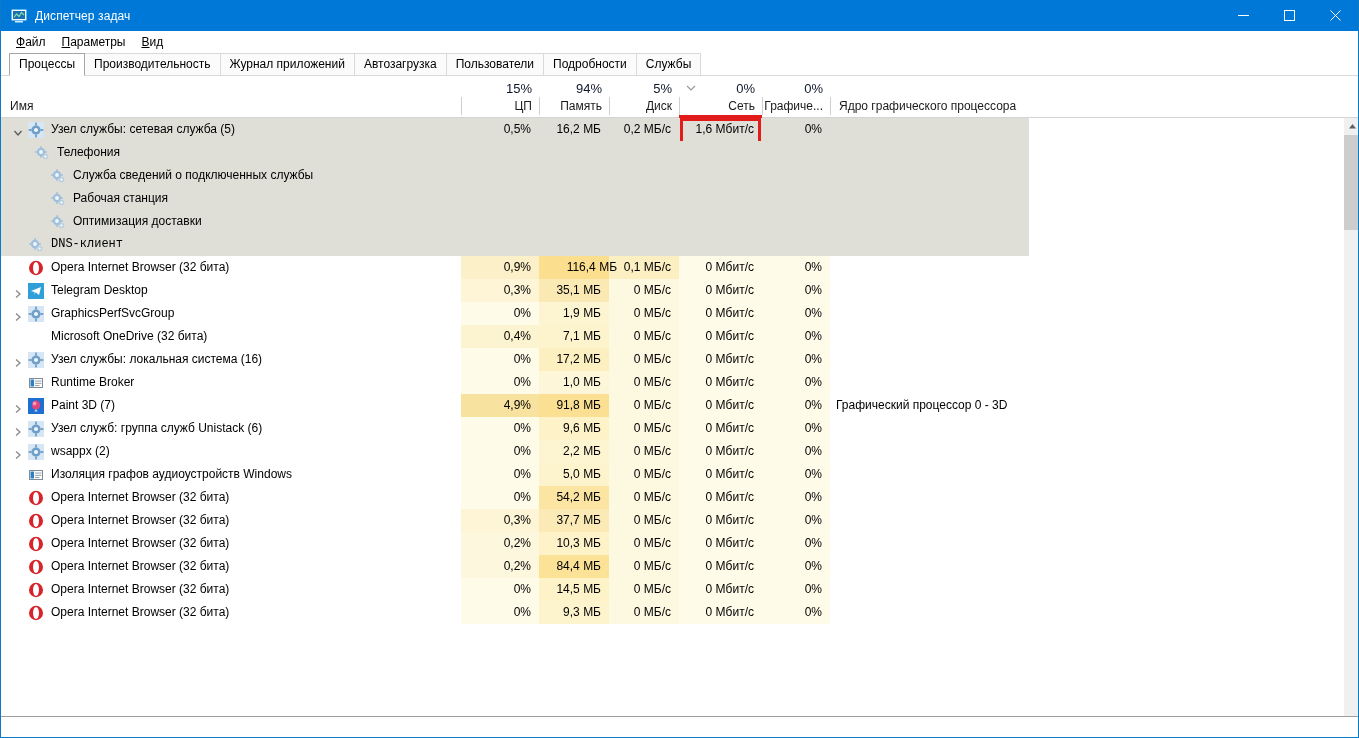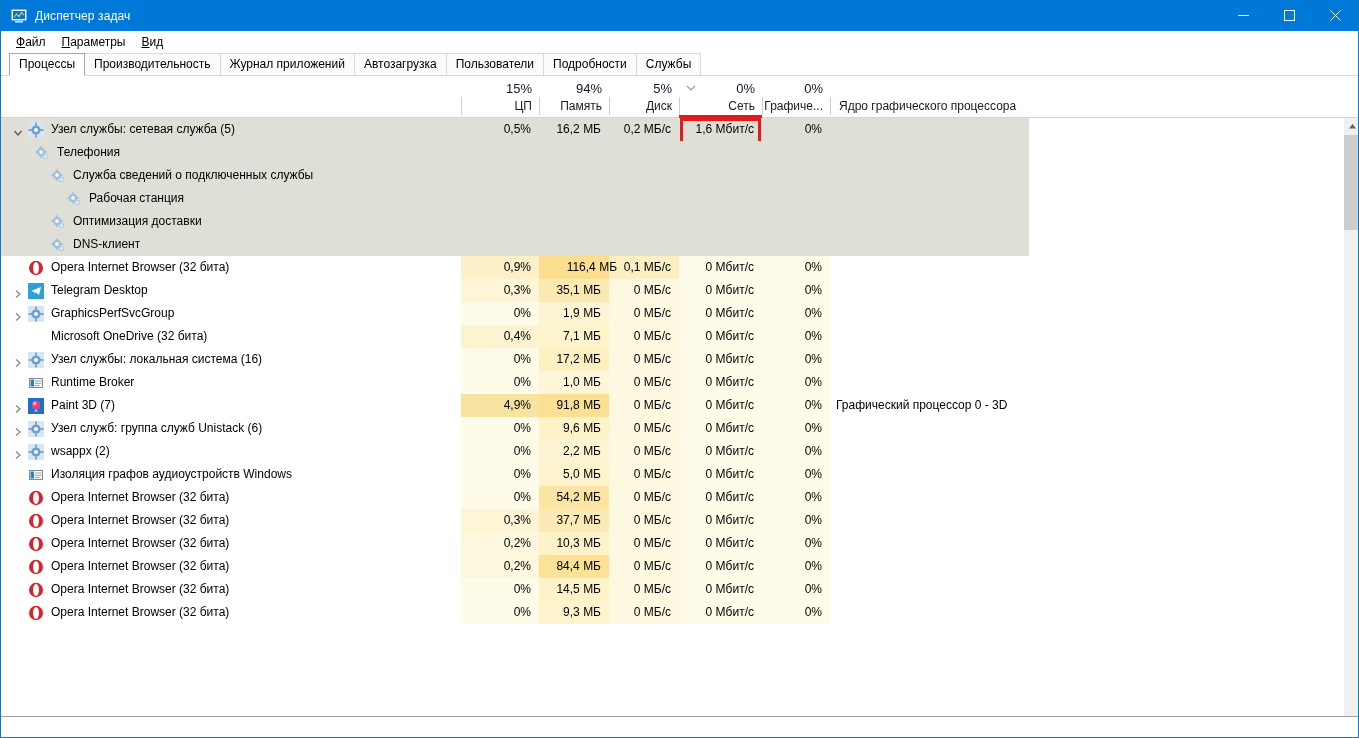--- a/index.html
+++ b/index.html
@@ -315,20 +315,23 @@
       <div class="tab active"><span>Процессы</span></div>
       <div class="tab"><span>Производительность</span></div>
       <div class="tab"><span>Журнал приложений</span></div>
       <div class="tab"><span>Автозагрузка</span></div>
       <div class="tab"><span>Пользователи</span></div>
       <div class="tab"><span>Подробности</span></div>
       <div class="tab"><span>Службы</span></div>
     </div>
 
   <div class="colheader" id="colheader">
+      <div class="col left" style="left: 0px; width: 460px;">
+        <div class="lbl">Имя</div>
+      </div>
       <div class="col" style="left: 460px; width: 78px;">
         <div class="pct">15%</div>
         <div class="lbl">ЦП</div>
         <div class="sep" style="right: auto; left: 0px;"></div>
       </div>
       <div class="col" style="left: 538px; width: 70px;">
         <div class="pct">94%</div>
         <div class="lbl">Память</div>
         <div class="sep" style="right: auto; left: 0px;"></div>
       </div>
@@ -467,21 +470,21 @@
         <div class="cell num" style="left: 761px; width: 68px;"></div>
       </div>
       <div class="row sel">
         <div class="selband"></div>
         <div class="selband tail" style="left: 1028px; width: 0px;"></div>
         <div style="position: absolute; left: 460px; width: 78px; top: 0px; height: 23px; background: transparent;"></div>
         <div style="position: absolute; left: 538px; width: 70px; top: 0px; height: 23px; background: transparent;"></div>
         <div style="position: absolute; left: 608px; width: 70px; top: 0px; height: 23px; background: transparent;"></div>
         <div style="position: absolute; left: 678px; width: 83px; top: 0px; height: 23px; background: transparent;"></div>
         <div style="position: absolute; left: 761px; width: 68px; top: 0px; height: 23px; background: transparent;"></div>
-        <div class="cell name" style="left: 16px; width: 460px;">
+        <div class="cell name" style="left: 0px; width: 460px;">
           <div class="name-inner" style="padding-left: 22px;">
             <span class="chev empty"></span>
             <span class="pico"><svg width="16" height="16" viewBox="0 0 16 16">
                 <g fill="#9fc0dc">
                   <circle cx="7" cy="7" r="4.2"></circle>
                 </g>
                 <circle cx="7" cy="7" r="1.9" fill="#f3f7fb"></circle>
                 <g fill="#9fc0dc">
                   <rect x="6.2" y="1.2" width="1.6" height="2.4"></rect>
                   <rect x="6.2" y="10.4" width="1.6" height="2.4"></rect>
@@ -540,21 +543,21 @@
       </div>
       <div class="row sel">
         <div class="selband"></div>
         <div class="selband tail" style="left: 1028px; width: 0px;"></div>
         <div style="position: absolute; left: 460px; width: 78px; top: 0px; height: 23px; background: transparent;"></div>
         <div style="position: absolute; left: 538px; width: 70px; top: 0px; height: 23px; background: transparent;"></div>
         <div style="position: absolute; left: 608px; width: 70px; top: 0px; height: 23px; background: transparent;"></div>
         <div style="position: absolute; left: 678px; width: 83px; top: 0px; height: 23px; background: transparent;"></div>
         <div style="position: absolute; left: 761px; width: 68px; top: 0px; height: 23px; background: transparent;"></div>
         <div class="cell name" style="left: 0px; width: 460px;">
-          <div class="name-inner" style="padding-left: 22px;">
+          <div class="name-inner" style=" font-family: Liberation Mono, monospace;">
             <span class="chev empty"></span>
             <span class="pico"><svg width="16" height="16" viewBox="0 0 16 16">
                 <g fill="#9fc0dc">
                   <circle cx="7" cy="7" r="4.2"></circle>
                 </g>
                 <circle cx="7" cy="7" r="1.9" fill="#f3f7fb"></circle>
                 <g fill="#9fc0dc">
                   <rect x="6.2" y="1.2" width="1.6" height="2.4"></rect>
                   <rect x="6.2" y="10.4" width="1.6" height="2.4"></rect>
                   <rect x="1.2" y="6.2" width="2.4" height="1.6"></rect>

